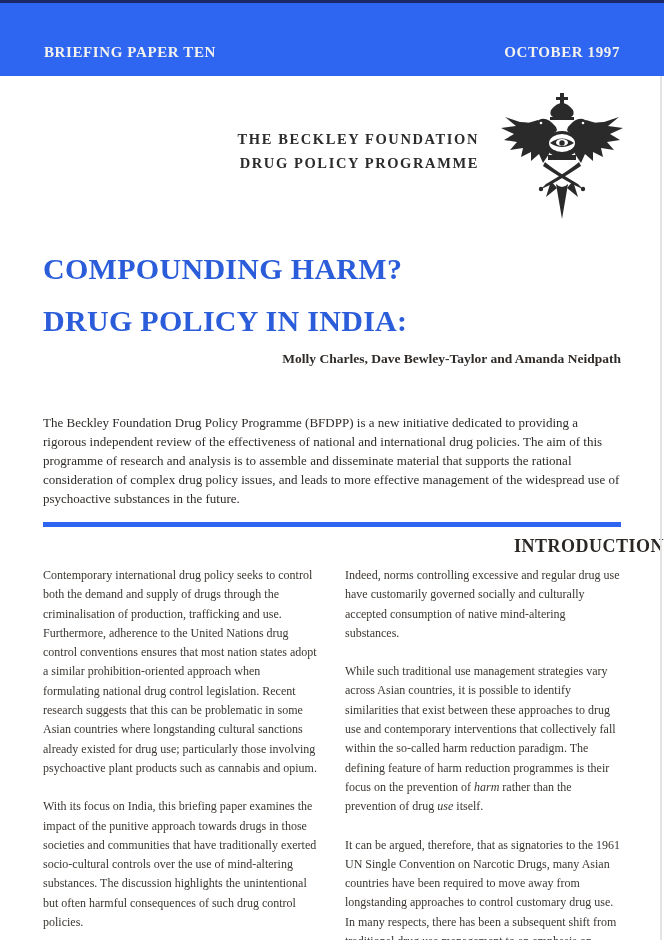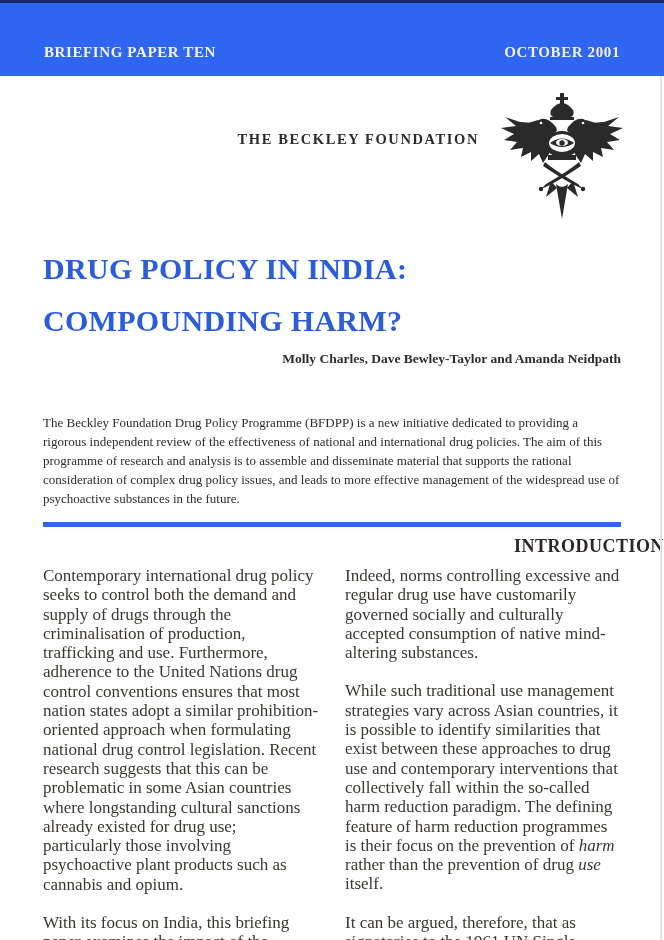--- a/index.html
+++ b/index.html
@@ -56,37 +56,38 @@
   .section-heading{
     margin:9px 0 0 43px;
     font-size:18px;font-weight:bold;letter-spacing:0.5px;color:#2b2724;text-align:right;
   }
   .columns{
     display:flex;gap:26px;margin:9px 43px 0 43px;
   }
   .col{flex:1 1 0;}
   .col p{
     margin:0 0 19px 0;
-    font-size:17px;line-height:19.3px;color:#3b3631;
+    font-size:12px;line-height:19.3px;color:#3b3631;
     text-align:left;
   }
 </style>
 </head>
 <body>
 
 <div class="page">
 
   <div class="topbar">
     <span>BRIEFING PAPER TEN</span>
-    <span>OCTOBER 2001</span>
+    <span>OCTOBER 1997</span>
   </div>
 
   <div class="brand">
     <div class="brand-text">
       <div>THE BECKLEY FOUNDATION</div>
+      <div>DRUG POLICY PROGRAMME</div>
     </div>
     <svg class="eagle" viewBox="0 0 132 132" xmlns="http://www.w3.org/2000/svg">
       <g fill="#2a2a2a" stroke="none">
 
         <path d="M64 2 h4 v4 h4 v3 h-4 v5 h-4 v-5 h-4 v-3 h4 z"></path>
 
         <path d="M55 19 Q66 5 77 19 Q79 24 75 26 H57 Q53 24 55 19 Z"></path>
         <rect x="54" y="26" width="24" height="3"></rect>
 
         <path d="M60 36 Q52 26 45 28 Q39 30 40 34 Q40 38 44 39 L54 42 Q59 43 61 39 Z"></path>
@@ -116,22 +117,22 @@
         <circle cx="87" cy="98" r="2.2"></circle>
 
         <path d="M60 93 L66 128 L72 93 Q66 99 60 93 Z"></path>
         <path d="M55 90 L50 106 L61 97 Z"></path>
         <path d="M77 90 L82 106 L71 97 Z"></path>
       </g>
     </svg>
   </div>
 
   <div class="doc-title">
+    <div>COMPOUNDING HARM?</div>
     <div>DRUG POLICY IN INDIA:</div>
-    <div>COMPOUNDING HARM?</div>
   </div>
 
   <div class="authors">Molly Charles, Dave Bewley-Taylor and Amanda Neidpath</div>
 
   <div class="abstract">The Beckley Foundation Drug Policy Programme (BFDPP) is a new initiative dedicated to providing a rigorous independent review of the effectiveness of national and international drug policies. The aim of this programme of research and analysis is to assemble and disseminate material that supports the rational consideration of complex drug policy issues, and leads to more effective management of the widespread use of psychoactive substances in the future.</div>
 
   <div class="rule"></div>
 
   <div class="section-heading">INTRODUCTION</div>
 

